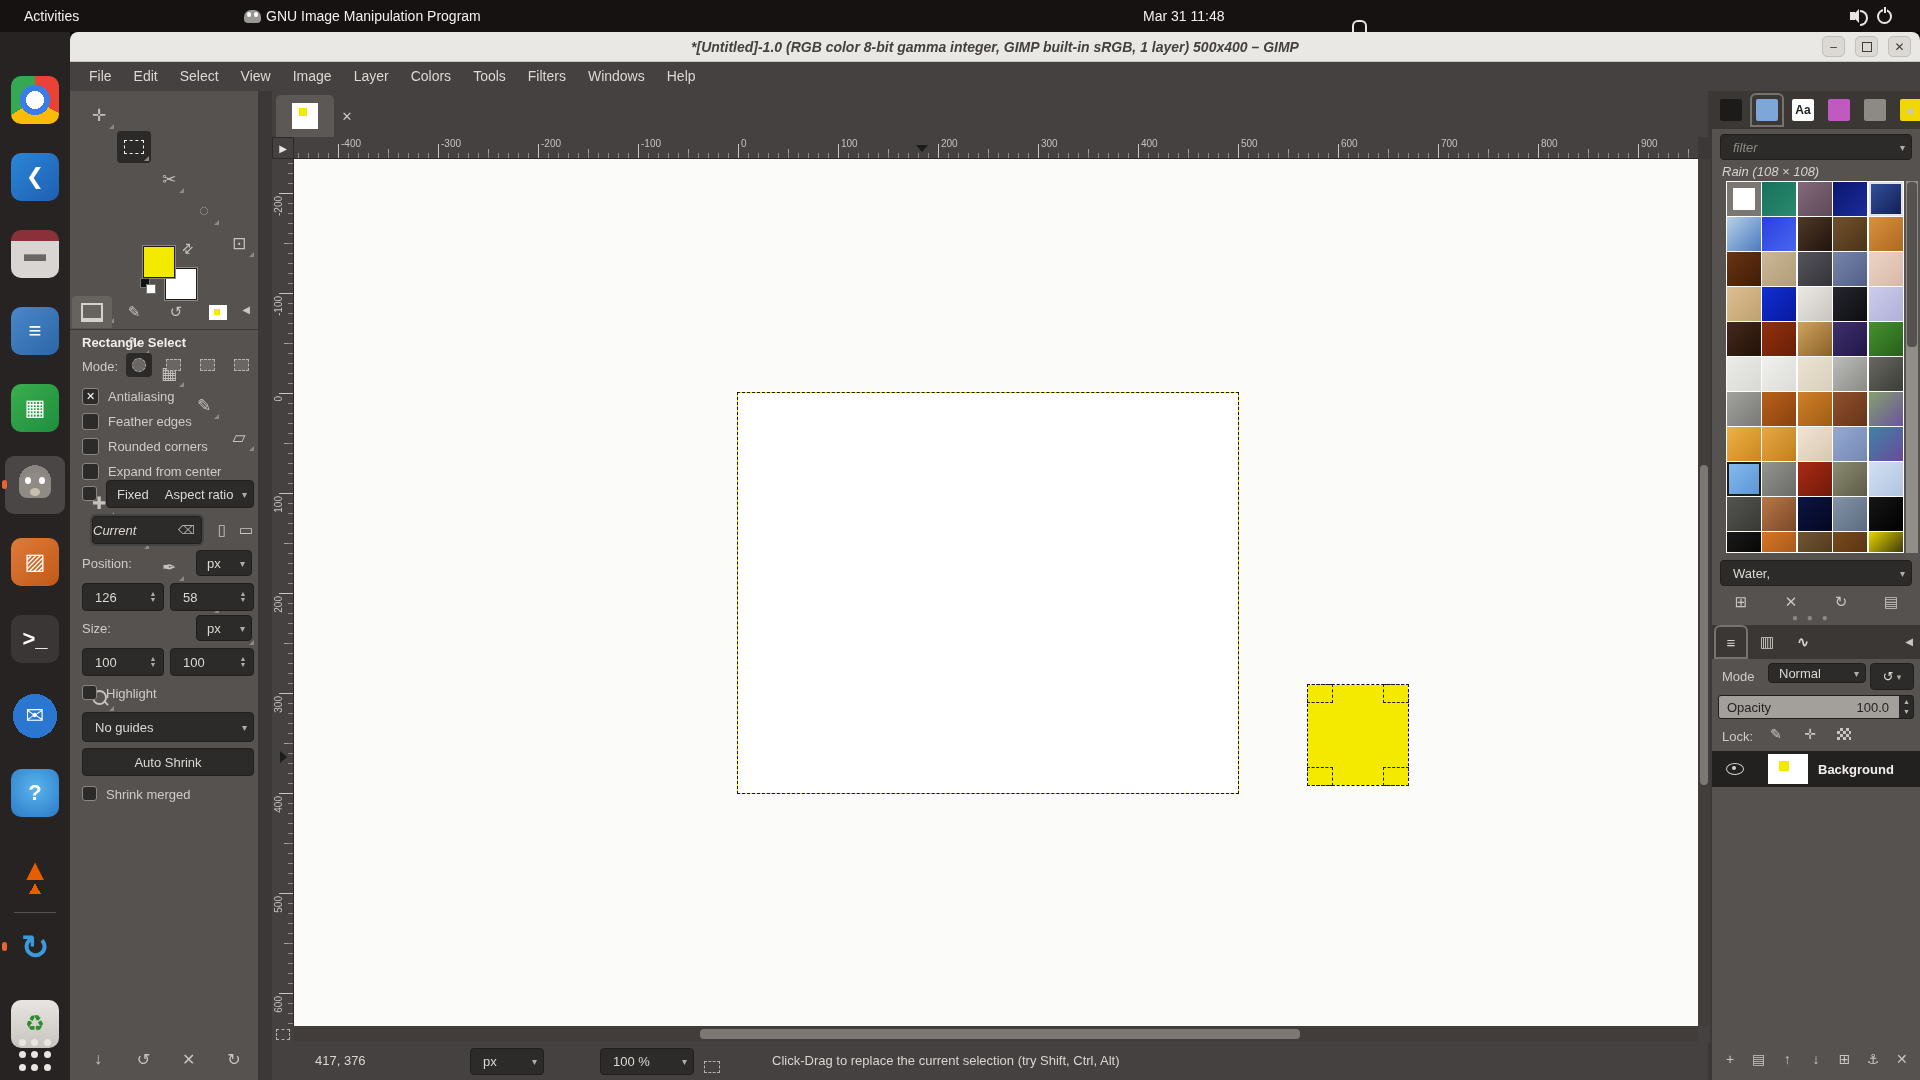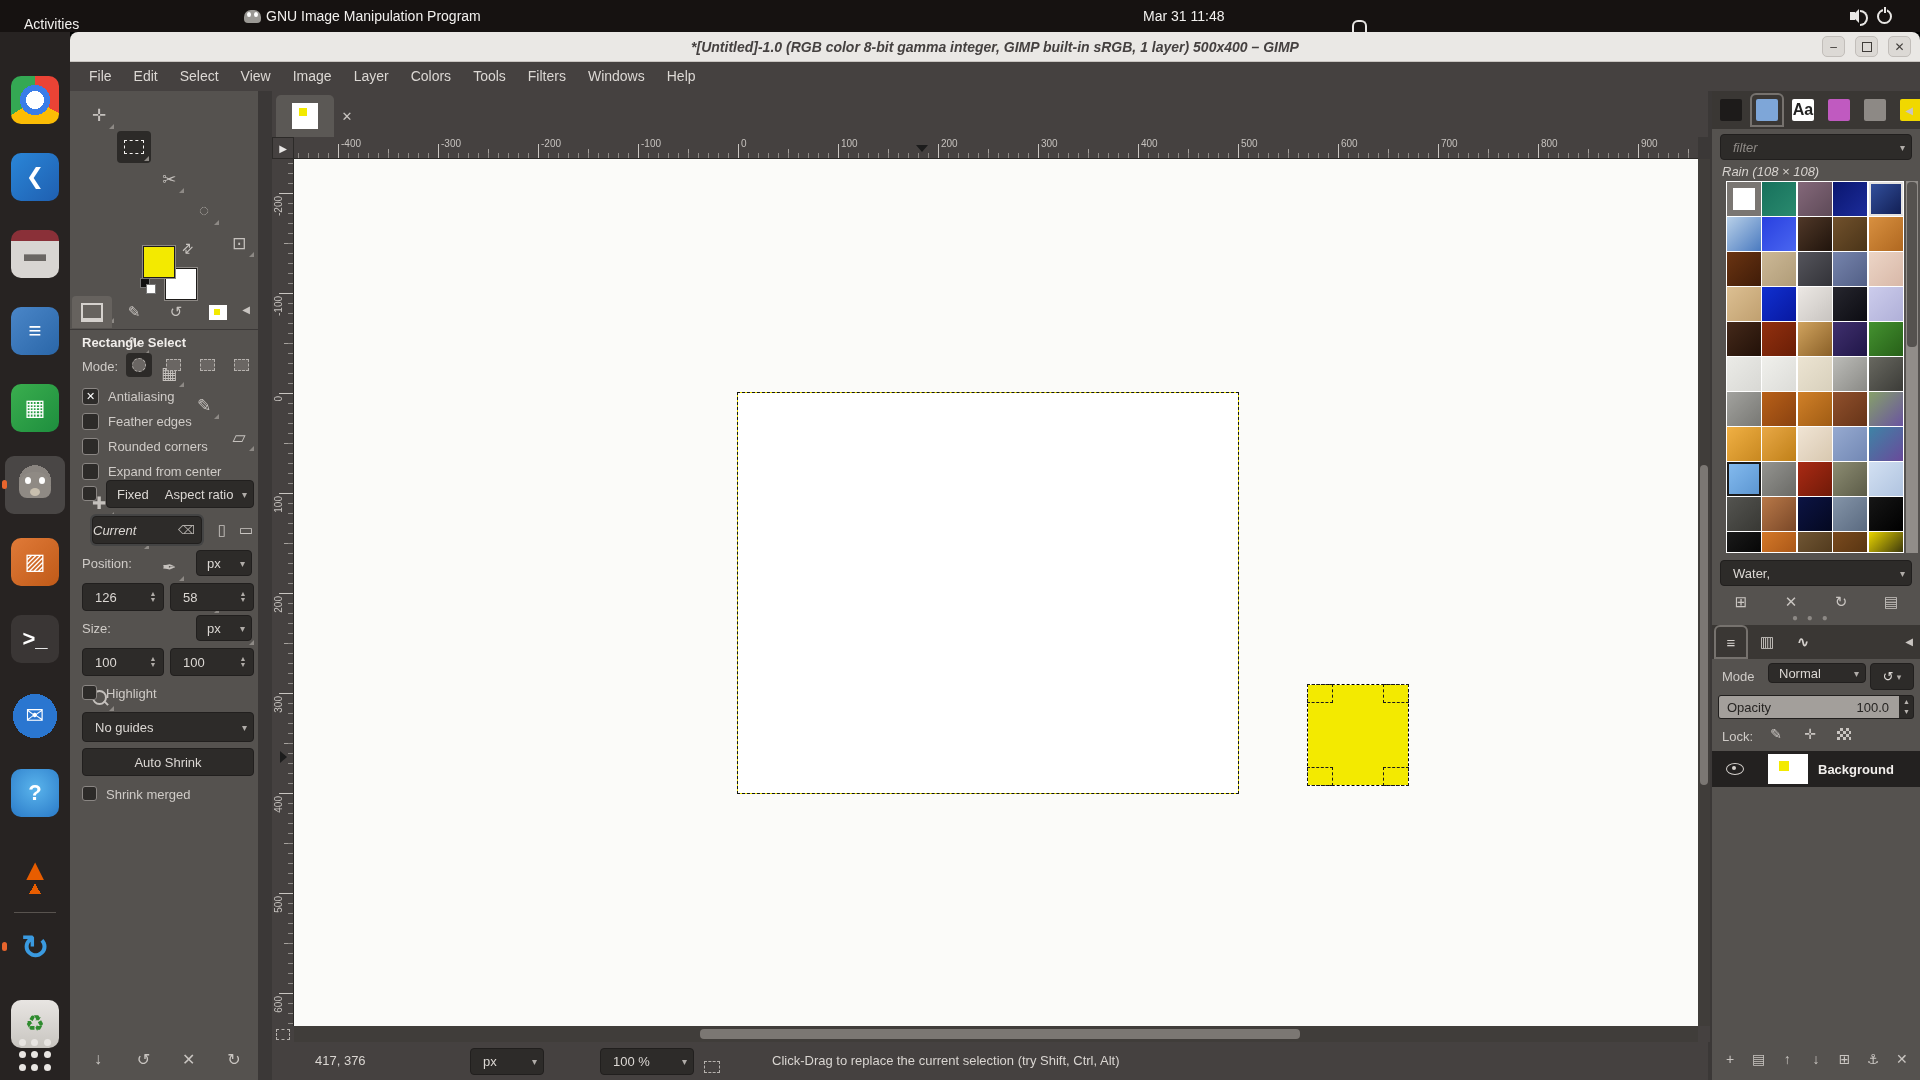--- a/index.html
+++ b/index.html
@@ -91,21 +91,21 @@
   .eye{width:16px;height:10px;border:1px solid #d5d1cd;border-radius:50%;position:relative;}
   .eye::after{content:'';position:absolute;left:5px;top:2px;width:4px;height:4px;border-radius:50%;background:#d5d1cd;}
   .lockbtn{width:24px;height:22px;color:#c9c5c1;display:flex;align-items:center;justify-content:center;font-size:14px;}
   .checker{width:14px;height:12px;background:conic-gradient(#c9c5c1 25%,#55524f 0 50%,#c9c5c1 0 75%,#55524f 0);background-size:6px 6px;}
   .dots3{color:#8d8985;font-size:10px;letter-spacing:3px;}
 </style>
 </head>
 <body>
 
 <div id="topbar" class="abs">
-  <div class="itm abs" style="left:24px;top:0;margin-top:8px;">
+  <div class="itm abs" style="left:24px;top:0;">
       <span>Activities</span>
     </div>
   <div class="itm abs" style="left:244px;top:0;gap:5px;">
     <span class="wilber"></span>
     <span>GNU Image Manipulation Program</span>
   </div>
   <div class="itm abs" style="left:1143px;top:0;">
       <span>Mar 31 11:48</span>
     </div>
   <div class="itm abs" style="left:1352px;top:10px;">
@@ -458,21 +458,21 @@
 <div id="rdock" class="abs">
   <div class="abs" style="left:0;top:0;width:208px;height:38px;background:#3a3734;"></div>
   <div id="rtabs" class="abs" style="left:4px;top:4px;display:flex;gap:6px;">
       <div class="rtab">
         <span style="width: 22px; height: 22px; display: flex; align-items: center; justify-content: center; font-size: 12px; font-weight: bold; background: rgb(29, 27, 26); color: rgb(34, 34, 34); border-radius: 2px;"></span>
       </div>
       <div class="rtab active">
         <span style="width: 22px; height: 22px; display: flex; align-items: center; justify-content: center; font-size: 12px; font-weight: bold; background: rgb(126, 166, 216); color: rgb(34, 34, 34); border-radius: 2px;"></span>
       </div>
       <div class="rtab">
-        <span style="width: 22px; height: 22px; display: flex; align-items: center; justify-content: center; font-size: 16px; font-weight: bold; background: rgb(255, 255, 255); color: rgb(34, 34, 34); border-radius: 2px;">Aa</span>
+        <span style="width: 22px; height: 22px; display: flex; align-items: center; justify-content: center; font-size: 12px; font-weight: bold; background: rgb(255, 255, 255); color: rgb(34, 34, 34); border-radius: 2px;">Aa</span>
       </div>
       <div class="rtab">
         <span style="width: 22px; height: 22px; display: flex; align-items: center; justify-content: center; font-size: 12px; font-weight: bold; background: rgb(192, 90, 192); color: rgb(34, 34, 34); border-radius: 2px;"></span>
       </div>
       <div class="rtab">
         <span style="width: 22px; height: 22px; display: flex; align-items: center; justify-content: center; font-size: 12px; font-weight: bold; background: rgb(141, 137, 133); color: rgb(34, 34, 34); border-radius: 2px;"></span>
       </div>
       <div class="rtab">
         <span style="width: 22px; height: 22px; display: flex; align-items: center; justify-content: center; font-size: 12px; font-weight: bold; background: rgb(240, 216, 0); color: rgb(34, 34, 34); border-radius: 2px;"></span>
       </div>

